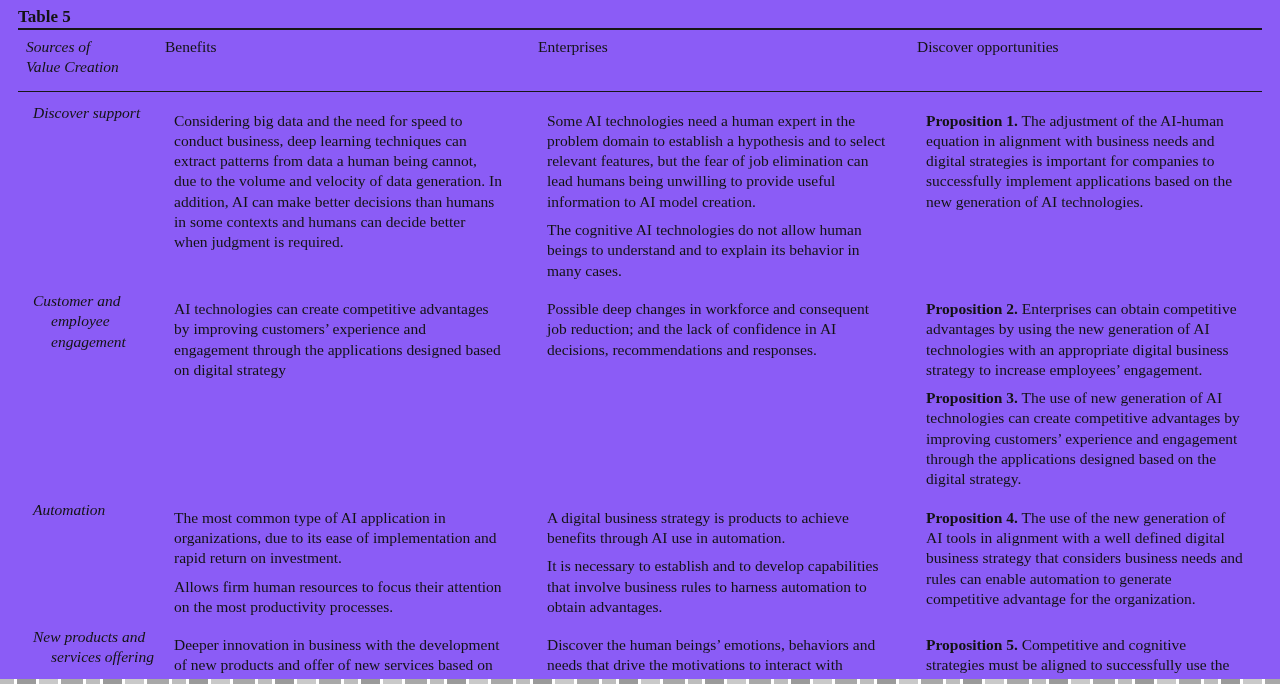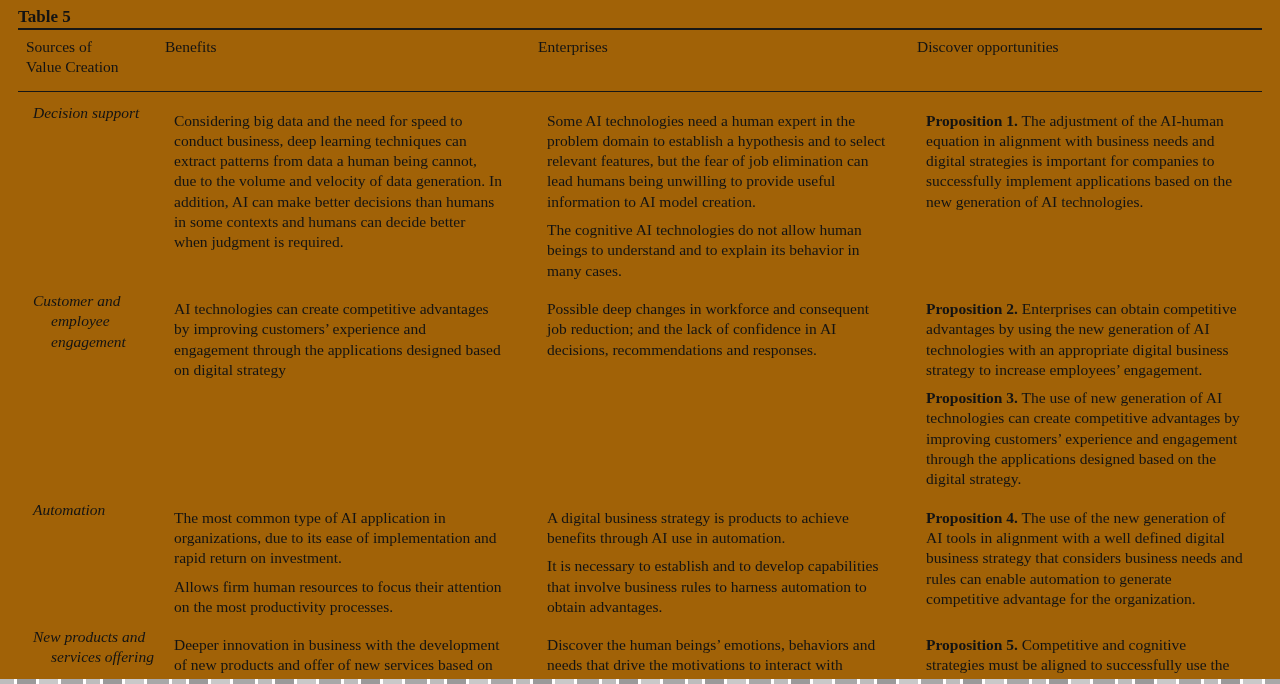--- a/index.html
+++ b/index.html
@@ -2,21 +2,21 @@
 <html><head>
 <meta charset="utf-8">
 <style>
   html, body { margin: 0; padding: 0; background: #ffffff; }
   .page {
     position: relative;
     width: 1280px;
     height: 684px;
     box-sizing: border-box;
     padding: 5px 18px 0 18px;
-    background: #a16207;
+    background: #8b5cf6;
     font-family: "Liberation Serif", "DejaVu Serif", serif;
     color: #131313;
     overflow: hidden;
   }
   .cap-label {
     font-weight: bold;
     font-size: 17px;
     line-height: 23px;
   }
   .cap-text {
@@ -38,21 +38,21 @@
   col.c3 { width: 379px; }
   col.c4 { width: 345px; }
   thead th {
     text-align: left;
     font-weight: normal;
     vertical-align: top;
     border-bottom: 1.5px solid #161616;
     padding: 7px 0 13px 0;
   }
   thead th.c1 { padding-left: 8px; }
-  thead th.c1 .h-wrap { width: 96px; }
+  thead th.c1 .h-wrap { width: 96px; font-style: italic; }
   tbody td {
     vertical-align: top;
     padding-top: 2px;
     padding-bottom: 0;
   }
   tbody tr:first-child td { padding-top: 11px; }
   td.c1 { padding-left: 15px; }
   td.c2 { padding-right: 28px; }
   td.c3 { padding-right: 19px; }
   td.c4 { padding-right: 10px; }
@@ -99,21 +99,21 @@
         </th>
         <th class="c2">Benefits</th>
         <th class="c3">Enterprises</th>
         <th class="c4">Discover opportunities</th>
       </tr>
     </thead>
     <tbody>
 
       <tr>
         <td class="c1">
-          <div class="src">Decision support</div>
+          <div class="src">Discover support</div>
         </td>
         <td class="c2">
           <p>Considering big data and the need for speed to conduct business, deep learning techniques can extract patterns from data a human being cannot, due to the volume and velocity of data generation. In addition, AI can make better decisions than humans in some contexts and humans can decide better when judgment is required.</p>
         </td>
         <td class="c3">
           <p>Some AI technologies need a human expert in the problem domain to establish a hypothesis and to select relevant features, but the fear of job elimination can lead humans being unwilling to provide useful information to AI model creation.</p>
           <p>The cognitive AI technologies do not allow human beings to understand and to explain its behavior in many cases.</p>
         </td>
         <td class="c4">
           <p class="prop"><b>Proposition 1.</b> <span>The adjustment of the AI-human equation in alignment with business needs and digital strategies is important for companies to successfully implement applications based on the new generation of AI technologies.</span></p>

